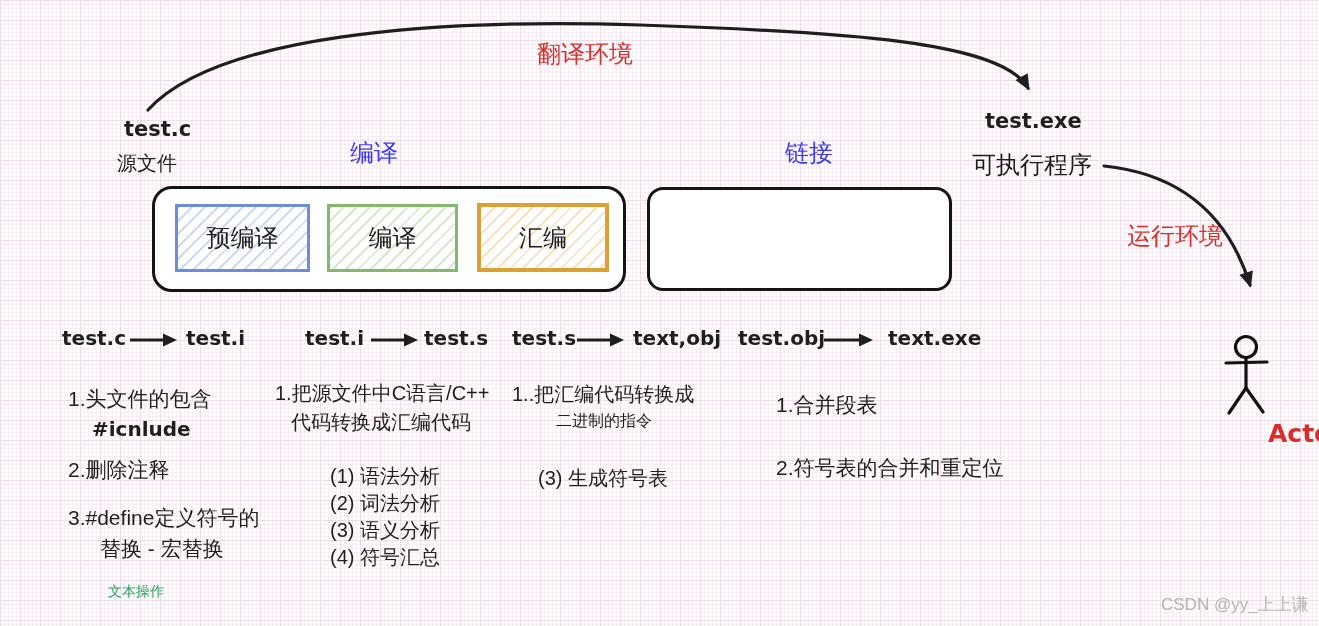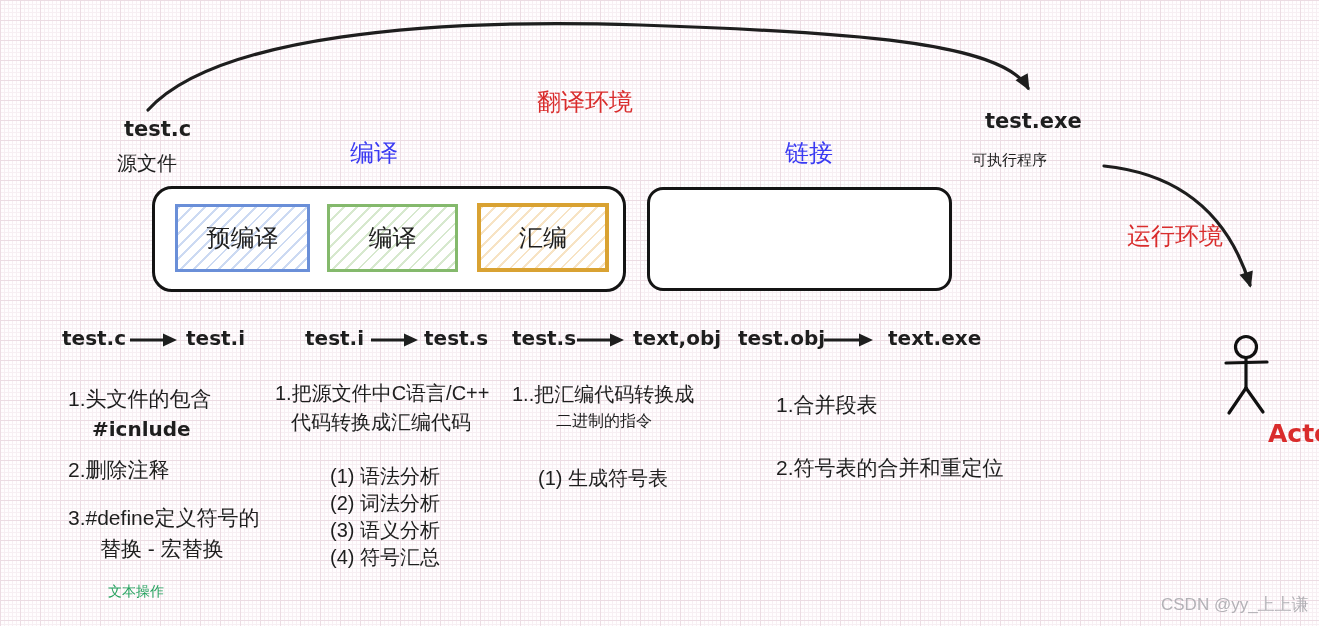--- a/index.html
+++ b/index.html
@@ -59,27 +59,27 @@
   <div class="stage s-blue" style="left:175px;top:204px;width:129px;height:62px;">
     <span>预编译</span>
   </div>
   <div class="stage s-green" style="left:327px;top:204px;width:125px;height:62px;">
     <span>编译</span>
   </div>
   <div class="stage s-orange" style="left:477px;top:203px;width:124px;height:61px;">
     <span>汇编</span>
   </div>
 
-  <div class="t red" style="left:537px;top:40px;font-size:24px;margin-top:48px;">翻译环境</div>
+  <div class="t red" style="left:537px;top:40px;font-size:24px;">翻译环境</div>
   <div class="t latin" style="left:124px;top:117px;font-size:21px;">test.c</div>
   <div class="t" style="left:117px;top:152px;font-size:20px;">源文件</div>
   <div class="t blue" style="left:350px;top:139px;font-size:24px;">编译</div>
   <div class="t blue" style="left:785px;top:139px;font-size:24px;">链接</div>
   <div class="t latin" style="left:985px;top:109px;font-size:21px;">test.exe</div>
-  <div class="t" style="left:972px;top:151px;font-size:15px;">可执行程序</div>
+  <div class="t" style="left:972px;top:151px;font-size:24px;">可执行程序</div>
   <div class="t red" style="left:1127px;top:222px;font-size:24px;">运行环境</div>
   <div class="t latin red" style="left:1268px;top:420px;font-size:25px;">Actor</div>
 
   <div class="t latin" style="left:62px;top:327px;font-size:20px;">test.c</div>
   <div class="harrow" style="left:130px;top:332px;">
     <svg width="48" height="16">
         <line x1="0" y1="8" x2="34" y2="8" stroke="#1e1e1e" stroke-width="3"></line>
         <polygon points="33,1.5 47,8 33,14.5" fill="#1e1e1e"></polygon>
       </svg>
   </div>
@@ -121,21 +121,21 @@
 
   <div class="t" style="left:275px;top:382px;font-size:20px;">1.把源文件中C语言/C++</div>
   <div class="t" style="left:291px;top:411px;font-size:20px;">代码转换成汇编代码</div>
   <div class="t" style="left:330px;top:465px;font-size:20px;">(1) 语法分析</div>
   <div class="t" style="left:330px;top:492px;font-size:20px;">(2) 词法分析</div>
   <div class="t" style="left:330px;top:519px;font-size:20px;">(3) 语义分析</div>
   <div class="t" style="left:330px;top:546px;font-size:20px;">(4) 符号汇总</div>
 
   <div class="t" style="left:512px;top:383px;font-size:20px;">1..把汇编代码转换成</div>
   <div class="t" style="left:556px;top:412px;font-size:16px;">二进制的指令</div>
-  <div class="t" style="left:538px;top:467px;font-size:20px;">(1) 生成符号表</div>
+  <div class="t" style="left:538px;top:467px;font-size:20px;">(3) 生成符号表</div>
 
   <div class="t" style="left:776px;top:393px;font-size:21px;">1.合并段表</div>
   <div class="t" style="left:776px;top:456px;font-size:21px;">2.符号表的合并和重定位</div>
 
   <div class="t gray" style="left:1161px;top:595px;font-size:17px;">CSDN @yy_上上谦</div>
 
   <svg id="overlay" width="1319" height="626">
     <defs>
       <marker id="ah" markerUnits="userSpaceOnUse" markerWidth="18" markerHeight="16" refX="14" refY="8" orient="auto">
         <path d="M1,1 L17,8 L1,15 Z" fill="#1e1e1e"></path>

